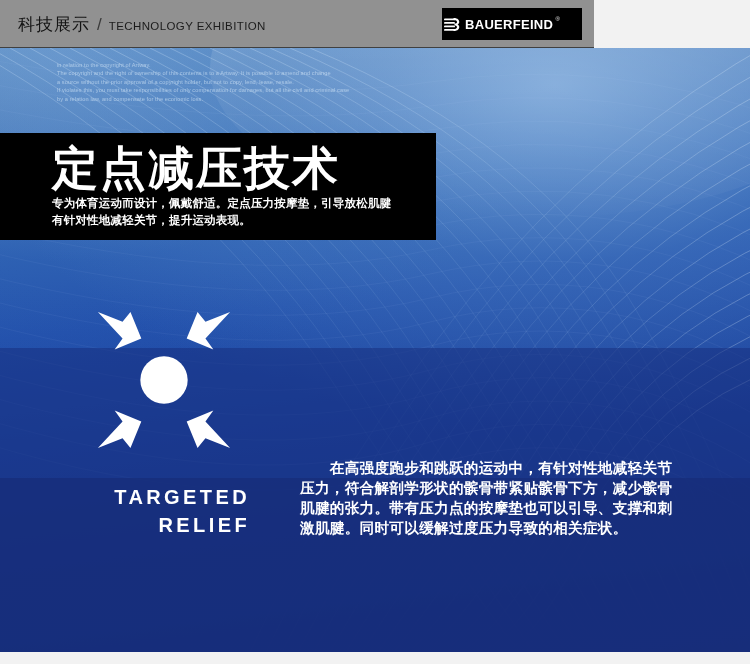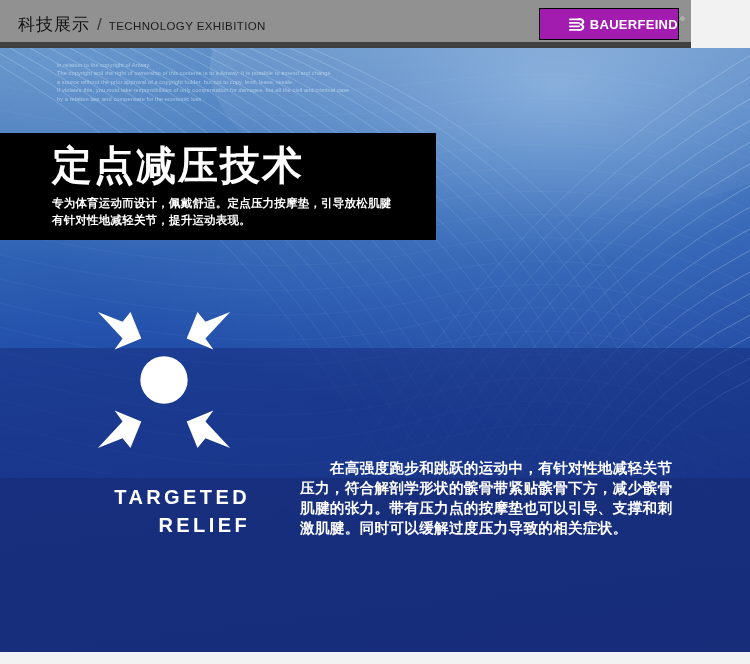--- a/index.html
+++ b/index.html
@@ -6,23 +6,23 @@
   html, body {
     width:750px; height:664px;
     background:#f2f2f2;
     font-family:"Liberation Sans", sans-serif;
     overflow:hidden;
   }
   #page { position:relative; width:750px; height:664px; background:#f2f2f2; }
 
   
   .header {
-    position:absolute; left:0; top:0; width:691px; height:48px;
+    position:absolute; left:0; top:0; width:594px; height:48px;
     background:#919191;
-    border-bottom:6px solid #404040;
+    border-bottom:1px solid #404040;
     padding-left:19px;
   }
   .header-title {
     position:absolute; left:18px; top:13px;
     display:flex; align-items:baseline;
     color:#1a1a1a;
   }
   .header-title .cn {
     font-size:17px; font-weight:400; letter-spacing:1px;
     color:#141414;
@@ -31,22 +31,22 @@
     font-size:17px; margin:0 7px; color:#3a3a3a; font-weight:300;
   }
   .header-title .en {
     font-size:11.5px; letter-spacing:0.4px; color:#1c1c1c;
     font-weight:400;
   }
 
   .logo-box {
     position:absolute; right:12px; top:8px;
     width:140px; height:32px;
-    background:#a21caf;
-    display:flex; align-items:center; justify-content:flex-end;
+    background:#000000;
+    display:flex; align-items:center; justify-content:flex-start;
     border:1px solid #000;
   }
   .logo-inner { display:flex; align-items:center; gap:5px; }
   .logo-mark { width:17px; height:17px; display:block; }
   .logo-text {
     color:#ffffff; font-size:13px; font-weight:bold;
     letter-spacing:0.3px; line-height:1; position:relative;
   }
   .logo-reg {
     position:absolute; top:-2px; right:-7px;
@@ -74,21 +74,21 @@
     font-family:"Liberation Sans", sans-serif;
   }
 
   
   .titlebox {
     position:absolute; left:0; top:85px; width:436px; height:107px;
     background:#000000;
   }
   .titlebox h1 {
     position:absolute; left:52px; top:10px;
-    color:#ffffff; font-size:40px; font-weight:bold;
+    color:#ffffff; font-size:46px; font-weight:bold;
     letter-spacing:2px; line-height:1.12;
     font-family:"DejaVu Sans", sans-serif;
   }
   .titlebox .sub {
     position:absolute; left:52px; top:62px; width:370px;
     color:#ffffff; font-size:11.5px; font-weight:bold;
     line-height:17px; letter-spacing:0.2px;
     white-space:pre-line;
     font-family:"DejaVu Sans", sans-serif;
   }

